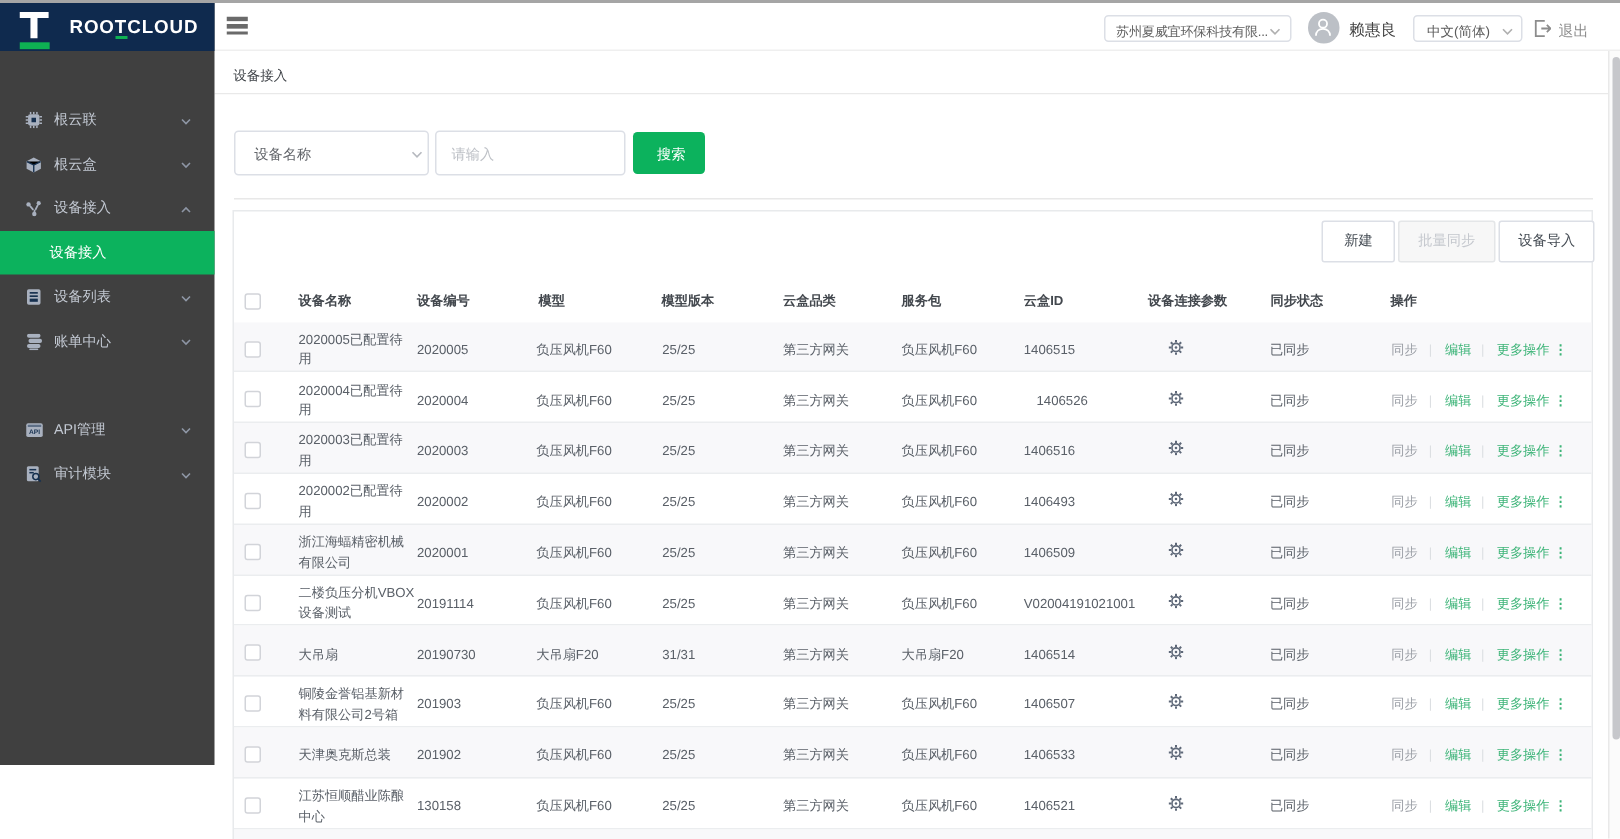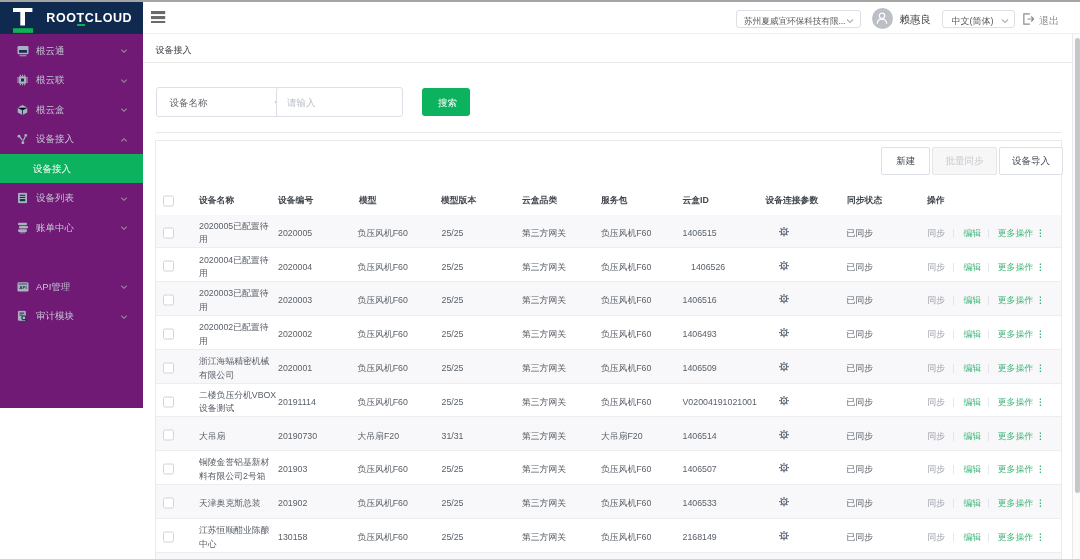--- a/index.html
+++ b/index.html
@@ -1,19 +1,19 @@
 <!DOCTYPE html>
 <html><head><meta charset="utf-8">
 <style>
 *{margin:0;padding:0;box-sizing:border-box;}
 html,body{width:1080px;height:559px;overflow:hidden;background:#fff;
 font-family:"Liberation Sans",sans-serif;-webkit-font-smoothing:antialiased;}
 .abs{position:absolute;}
 #topstrip{left:0;top:0;width:1080px;height:1.5px;background:#a5a5a5;}
-#sidebar{left:0;top:2px;width:143px;height:406px;background:#701a75;}
+#sidebar{left:0;top:2px;width:143px;height:508px;background:#404040;}
 #logo{left:0;top:0;width:143px;height:32px;background:#0f2a4e;}
 .mi{left:0;width:143px;height:29.5px;color:#c2c8d2;font-size:9.5px;}
 .mi .txt{position:absolute;left:36px;top:50%;transform:translateY(-50%);}
 .mi .ic{position:absolute;left:16.5px;top:50%;transform:translateY(-50%);width:12px;height:11px;}
 .mi .ch{position:absolute;left:120px;top:50%;}
 .mi.active{background:#0cb25d;color:#fff;}
 .mi.active .txt{left:33px;}
 #topbar{left:143px;top:2px;width:937px;height:32px;background:#fff;border-bottom:1px solid #efefef;}
 #crumb{left:143px;top:34px;width:929px;height:28.5px;background:#fff;border-bottom:1px solid #e9e9e9;}
 #crumb span{position:absolute;left:12.5px;top:10px;font-size:9px;font-weight:500;color:#3e4247;}
@@ -73,21 +73,21 @@
 <div class="abs" id="crumb">
     <span>设备接入</span>
   </div>
 <div class="abs" id="content">
   <div class="abs selbox" style="left:12.5px;top:24px;width:130.5px;height:30px;">
     <span class="abs sel-t" style="left:13px;top:9px;font-size:9.5px;">设备名称</span>
     <svg class="abs" style="left:117px;top:11px" width="8" height="8" viewBox="0 0 8 8">
         <path d="M1 2.5l3 3 3-3" stroke="#b6b9bf" stroke-width="1.1" fill="none"></path>
       </svg>
   </div>
-  <div class="abs selbox" style="left:133px;top:24px;width:127px;height:30px;">
+  <div class="abs selbox" style="left:147px;top:24px;width:127px;height:30px;">
     <span class="abs ph" style="left:10px;top:9px;font-size:9.5px;">请输入</span>
   </div>
   <div class="abs" style="left:279px;top:24.8px;width:48.2px;height:27.8px;background:#0cb25d;border-radius:3px;">
     <span class="abs" style="left:16px;top:9px;font-size:9.5px;color:#fff;">搜索</span>
   </div>
   <div class="abs" id="sepline"></div>
   <div class="abs" id="tcontainer">
     <div class="btn" style="left:725.4px;width:48.6px;">新建</div>
     <div class="btn dis" style="left:776px;width:65px;">批量同步</div>
     <div class="btn" style="left:843px;width:64.2px;">设备导入</div>
@@ -321,21 +321,21 @@
       <span class="cell g" style="left:880px;font-weight:bold;">⋮</span>
     </div>
     <div class="row" style="top:378.2px;">
       <span class="cb"></span>
       <span class="cell" style="left:43px;width:80px;">江苏恒顺醋业陈酿<br>中心</span>
       <span class="cell" style="left:122px;">130158</span>
       <span class="cell" style="left:201.5px;">负压风机F60</span>
       <span class="cell" style="left:285.5px;">25/25</span>
       <span class="cell" style="left:366px;">第三方网关</span>
       <span class="cell" style="left:445px;">负压风机F60</span>
-      <span class="cell" style="left:526.5px;">2168149</span>
+      <span class="cell" style="left:526.5px;">1406521</span>
       <span class="cell" style="left:623px;"><svg width="10" height="10" viewBox="0 0 20 20">
             <circle cx="10" cy="10" r="5.4" fill="none" stroke="#5e6878" stroke-width="2.2"></circle>
             <circle cx="10" cy="10" r="1.7" fill="#5e6878"></circle>
             <g stroke="#5e6878" stroke-width="2.6">
               <path d="M10 0.2v3.2M10 16.6v3.2M0.2 10h3.2M16.6 10h3.2M3.1 3.1l2.3 2.3M14.6 14.6l2.3 2.3M16.9 3.1l-2.3 2.3M5.4 14.6l-2.3 2.3"></path>
             </g>
           </svg></span>
       <span class="cell" style="left:690.6px;">已同步</span>
       <span class="cell grey" style="left:771.5px;">同步</span>
       <span class="cell sep" style="left:796.5px;">|</span>
@@ -350,31 +350,20 @@
 <div class="abs" id="sidebar">
 <div class="abs" id="logo">
   <svg class="abs" style="left:12.8px;top:4px" width="21" height="27" viewBox="0 0 21 27">
         <rect x="0" y="2" width="19.4" height="4" fill="#fff"></rect>
         <rect x="7.3" y="2" width="4.7" height="17.5" fill="#fff"></rect>
         <rect x="0" y="22.2" width="20.1" height="4.7" fill="#0eb153"></rect>
       </svg>
   <span class="abs" id="rootcloud" style="left:46.3px;top:9px;font-size:12.5px;font-weight:bold;color:#fff;letter-spacing:0.6px;">ROOTCLOUD</span>
   <div class="abs" style="left:76.5px;top:21.5px;width:8px;height:2px;background:#0eb153;"></div>
 </div>
-<div class="abs mi" style="top:33.8px;">
-      <span class="ic"><svg width="12" height="11" viewBox="0 0 12 11">
-          <rect x="0.5" y="0.5" width="11" height="8.2" rx="1.2" fill="#a9b1bf"></rect>
-          <rect x="2" y="4.6" width="8" height="2.6" rx="0.5" fill="#16304f"></rect>
-          <rect x="2.6" y="9.8" width="6.8" height="1.2" fill="#a9b1bf"></rect>
-        </svg></span>
-      <span class="txt">根云通</span>
-      <svg class="abs ch" style="margin-top:-3.5px" width="8" height="8" viewBox="0 0 9 9">
-        <path d="M1.5 3l3 3 3-3" stroke="#8e96a5" stroke-width="1.2" fill="none"></path>
-      </svg>
-    </div>
 <div class="abs mi" style="top:63.3px;">
       <span class="ic"><svg width="11" height="11" viewBox="0 0 11 11">
           <path d="M2.6 0.5h1.4v1h1v-1h1.4v1h1v-1h1.4v1.2h-0.2v7.6h0.2v1.2H7.4v-1h-1v1H5v-1H4v1H2.6v-1.2h0.2V1.7h-0.2z" fill="none"></path>
           <rect x="1.7" y="1.7" width="7.6" height="7.6" rx="1.4" fill="#a9b1bf"></rect>
           <path d="M3.4 0v1.7M5.5 0v1.7M7.6 0v1.7M3.4 9.3v1.7M5.5 9.3v1.7M7.6 9.3v1.7M0 3.4h1.7M0 5.5h1.7M0 7.6h1.7M9.3 3.4H11M9.3 5.5H11M9.3 7.6H11" stroke="#a9b1bf" stroke-width="1"></path>
           <rect x="4" y="4" width="3" height="3" fill="#16304f"></rect>
         </svg></span>
       <span class="txt">根云联</span>
       <svg class="abs ch" style="margin-top:-3.5px" width="8" height="8" viewBox="0 0 9 9">
         <path d="M1.5 3l3 3 3-3" stroke="#8e96a5" stroke-width="1.2" fill="none"></path>

